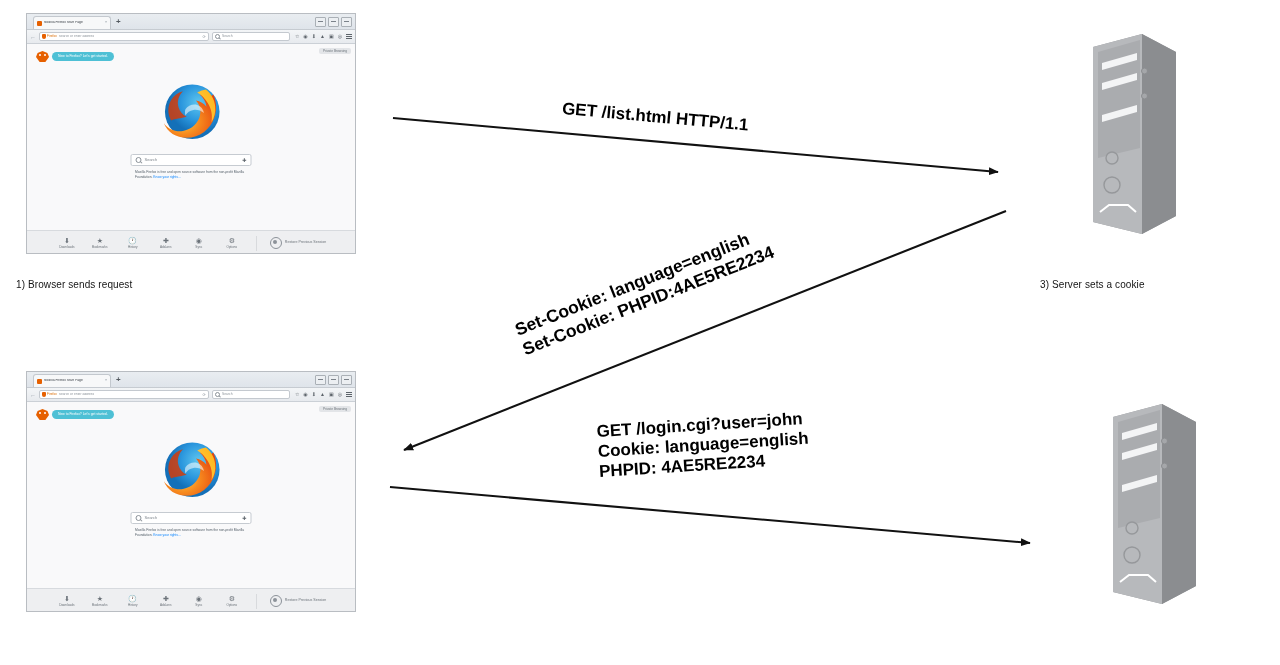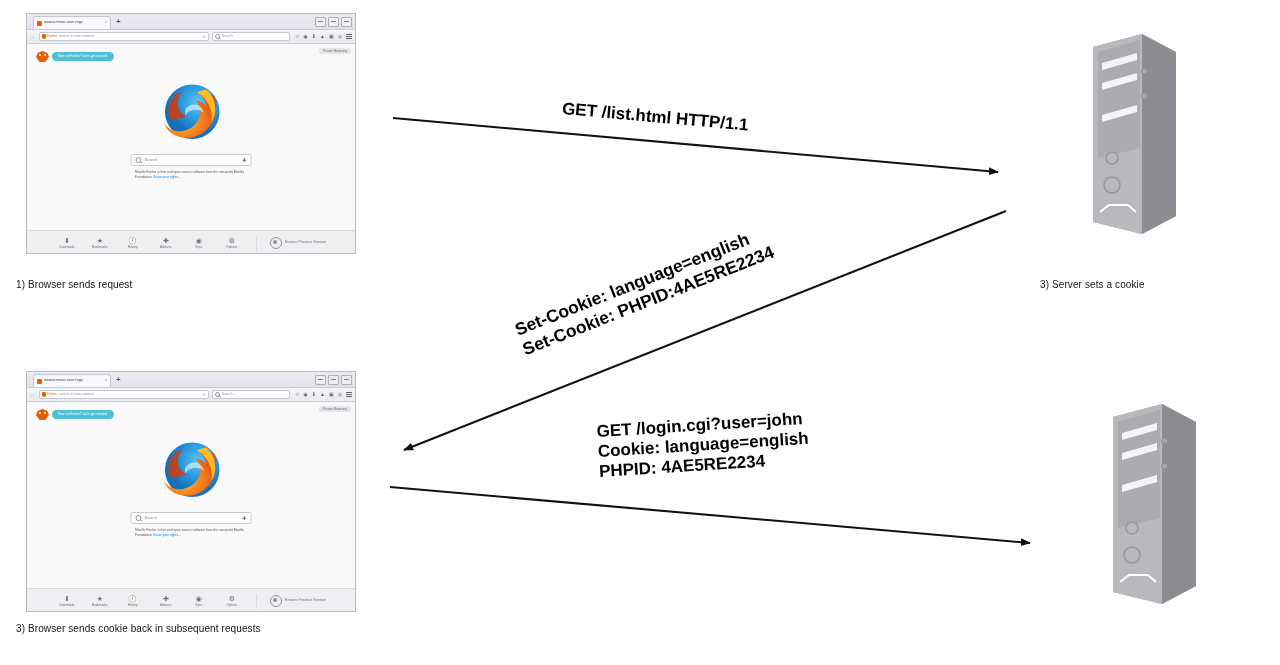--- a/index.html
+++ b/index.html
@@ -598,15 +598,14 @@
   <div class="arrow-label lbl-3" style="left:596px; top:422px; transform: rotate(-3.6deg);">
     <div>GET /login.cgi?user=john</div>
     <div>Cookie: language=english</div>
     <div>PHPID: 4AE5RE2234</div>
   </div>
 
   <div class="caption" style="left:16px; top:279px;">1) Browser sends request</div>
 
   <div class="caption" style="left:1040px; top:279px;">3) Server sets a cookie</div>
 
-  <div class="caption" style="left:16px; top:623px;">3) Browser sends cookie back in subsequent requests</div>
 
 </div>
 
 </body></html>

